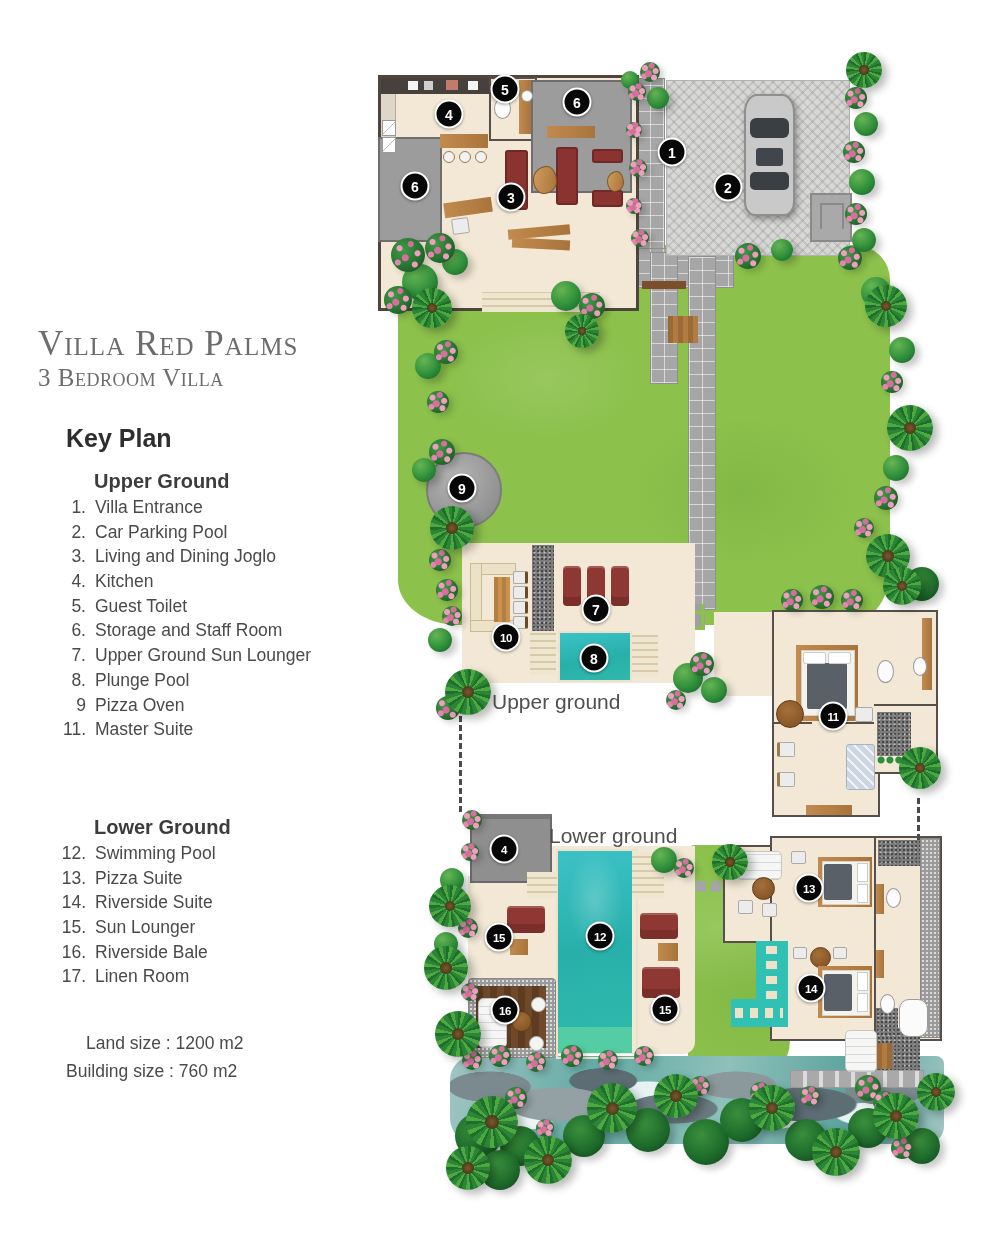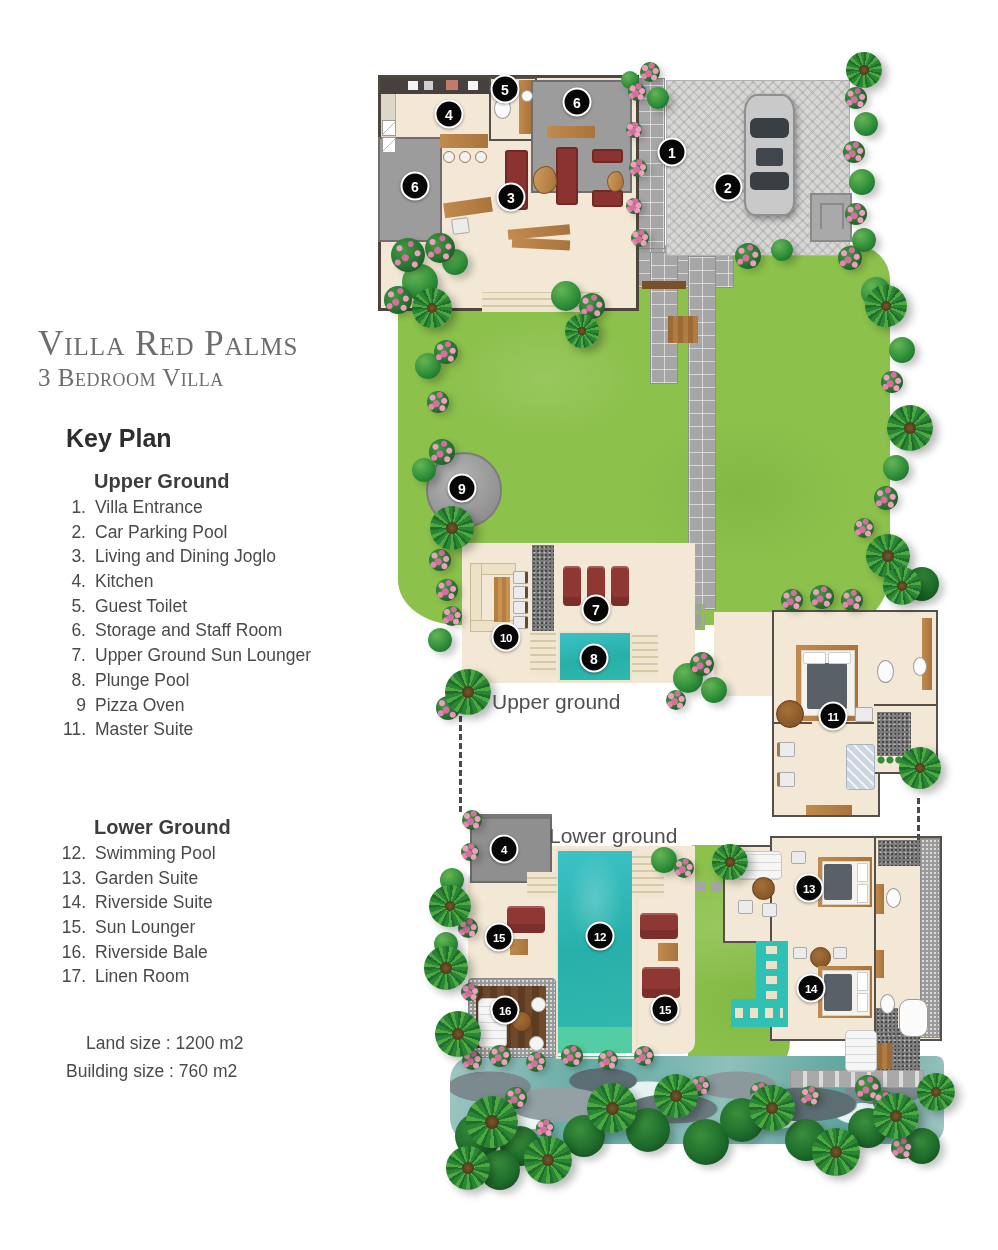--- a/index.html
+++ b/index.html
@@ -147,21 +147,21 @@
     </div>
 
   <div class="abs sect-h" style="left:94px;top:816px;">Lower Ground</div>
   <div class="abs" style="left:50px;top:843px;width:300px;">
       <div class="kp-row">
         <span class="kp-num">12.</span>
         <span>Swimming Pool</span>
       </div>
       <div class="kp-row">
         <span class="kp-num">13.</span>
-        <span>Garden Suite</span>
+        <span>Pizza Suite</span>
       </div>
       <div class="kp-row">
         <span class="kp-num">14.</span>
         <span>Riverside Suite</span>
       </div>
       <div class="kp-row">
         <span class="kp-num">15.</span>
         <span>Sun Lounger</span>
       </div>
       <div class="kp-row">

